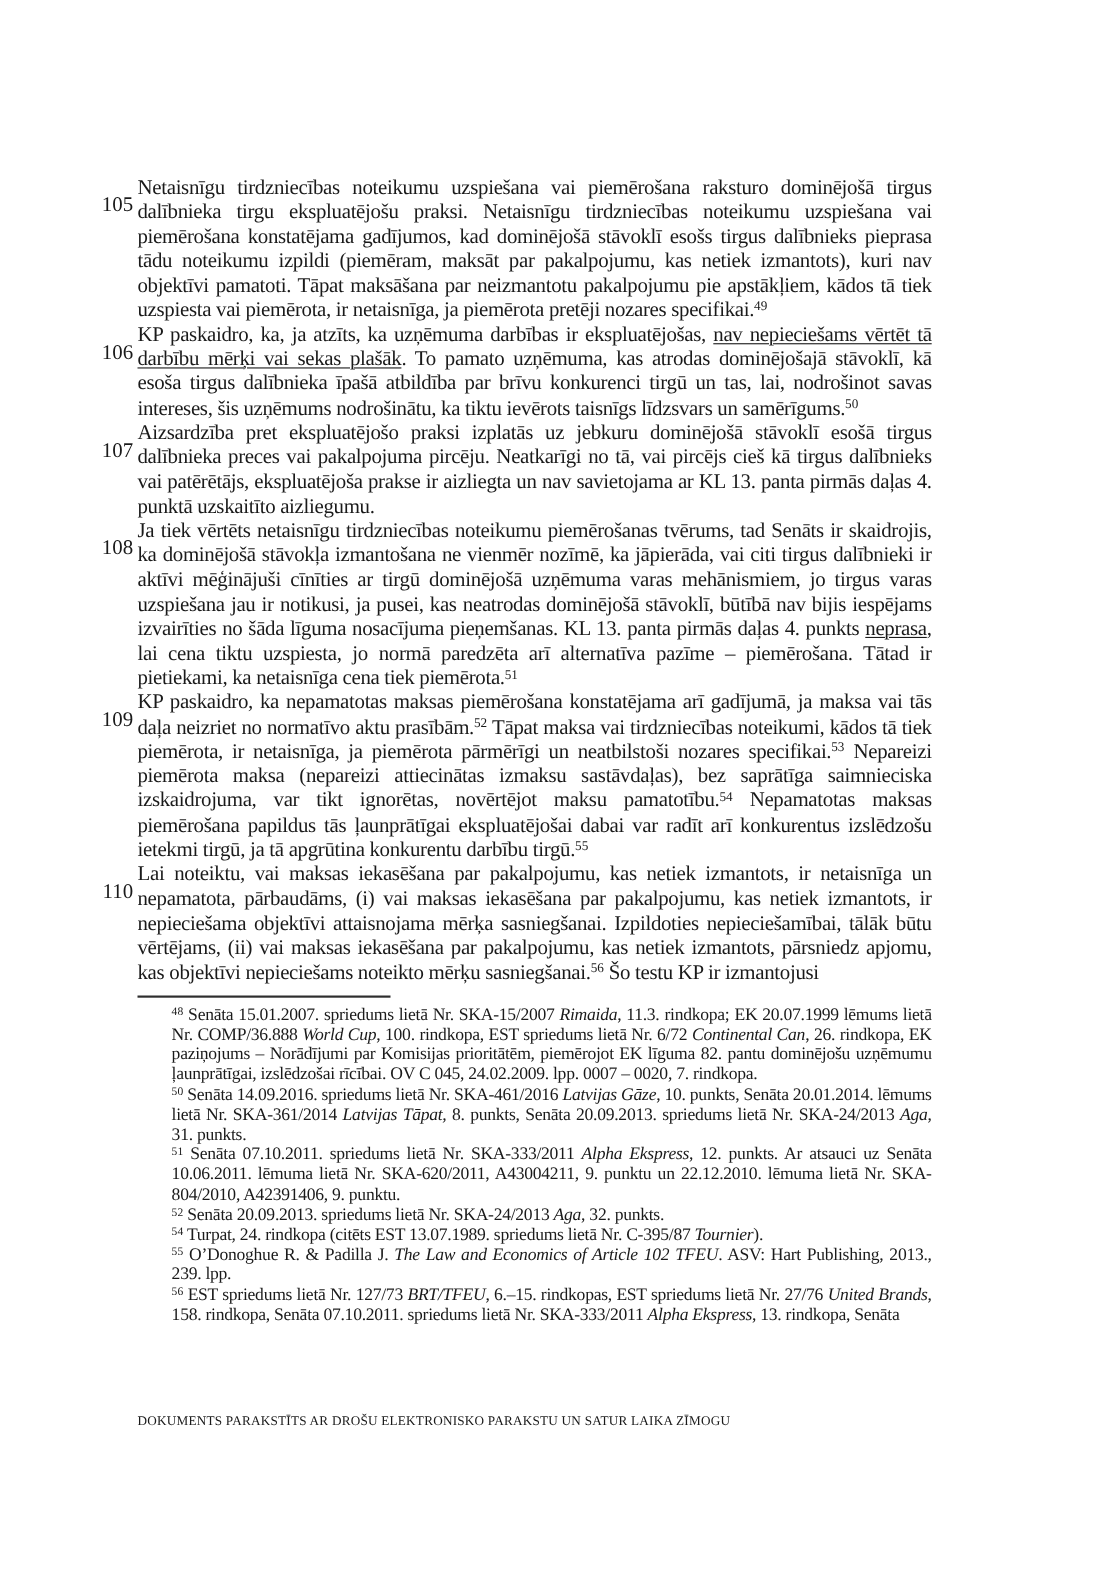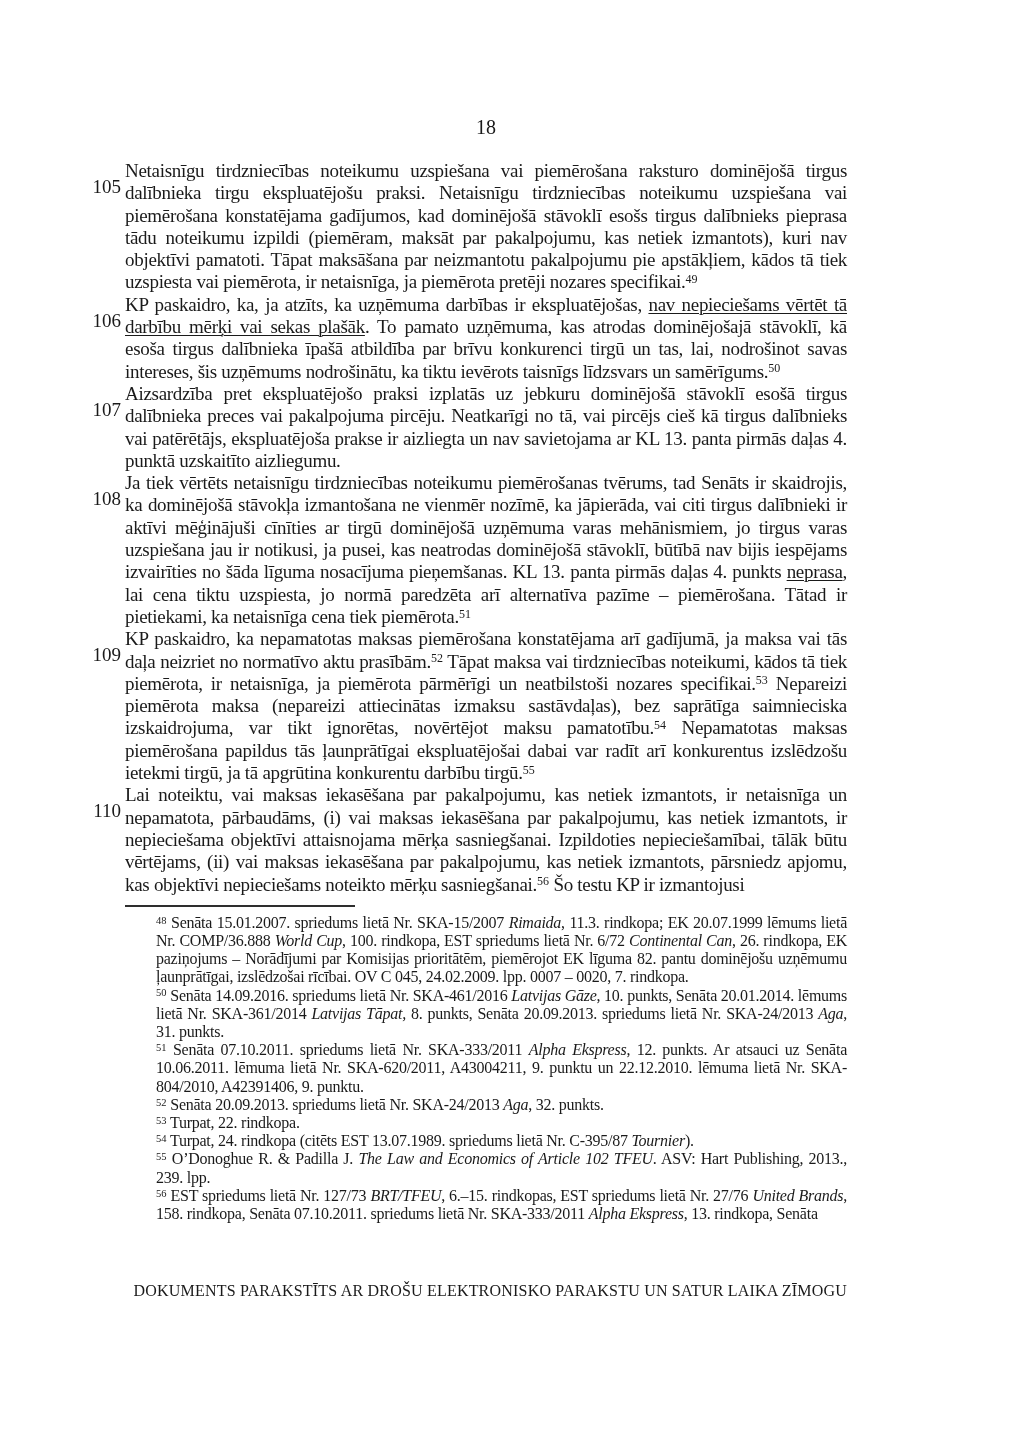--- a/index.html
+++ b/index.html
@@ -67,33 +67,32 @@
     font-size:10.5px;
     line-height:0;
     vertical-align:baseline;
     position:relative;
     top:-0.4em;
     letter-spacing:0;
   }
   .signature-footer{
     position:absolute;
     top:1281px;left:125px;width:722px;
-    text-align:right;
-    font-size:16px;
+    text-align:left;
+    font-size:12px;
     line-height:20px;
     letter-spacing:0.2px;
     white-space:nowrap;
   }
 </style>
 </head>
 <body>
 
 <div class="page">
 
-  <div class="page-number">18</div>
 
   <div class="content">
 
     <div class="body-text">
       <div class="para">
         <span class="para-num">105</span><span class="para-text"><span>Netaisnīgu tirdzniecības noteikumu uzspiešana vai piemērošana raksturo dominējošā tirgus dalībnieka tirgu ekspluatējošu praksi. Netaisnīgu tirdzniecības noteikumu uzspiešana vai piemērošana konstatējama gadījumos, kad dominējošā stāvoklī esošs tirgus dalībnieks pieprasa tādu noteikumu izpildi (piemēram, maksāt par pakalpojumu, kas netiek izmantots), kuri nav objektīvi pamatoti. Tāpat maksāšana par neizmantotu pakalpojumu pie apstākļiem, kādos tā tiek uzspiesta vai piemērota, ir netaisnīga, ja piemērota pretēji nozares specifikai.</span><sup>49</sup></span>
       </div>
       <div class="para">
         <span class="para-num">106</span><span class="para-text"><span>KP paskaidro, ka, ja atzīts, ka uzņēmuma darbības ir ekspluatējošas, </span><span class="u">nav nepieciešams vērtēt tā darbību mērķi vai sekas plašāk</span><span>. To pamato uzņēmuma, kas atrodas dominējošajā stāvoklī, kā esoša tirgus dalībnieka īpašā atbildība par brīvu konkurenci tirgū un tas, lai, nodrošinot savas intereses, šis uzņēmums nodrošinātu, ka tiktu ievērots taisnīgs līdzsvars un samērīgums.</span><sup>50</sup></span>
       </div>
@@ -111,21 +110,20 @@
       </div>
     </div>
 
     <hr class="fn-sep">
 
     <div class="footnotes">
       <div class="footnote"><sup>48</sup><span> Senāta 15.01.2007. spriedums lietā Nr. SKA-15/2007 </span><span class="i">Rimaida</span><span>, 11.3. rindkopa; EK 20.07.1999 lēmums lietā Nr. COMP/36.888 </span><span class="i">World Cup</span><span>, 100. rindkopa, EST spriedums lietā Nr. 6/72 </span><span class="i">Continental Can</span><span>, 26. rindkopa, EK paziņojums – Norādījumi par Komisijas prioritātēm, piemērojot EK līguma 82. pantu dominējošu uzņēmumu ļaunprātīgai, izslēdzošai rīcībai. OV C 045, 24.02.2009. lpp. 0007 – 0020, 7. rindkopa.</span></div>
       <div class="footnote"><sup>50</sup><span> Senāta 14.09.2016. spriedums lietā Nr. SKA-461/2016 </span><span class="i">Latvijas Gāze</span><span>, 10. punkts, Senāta 20.01.2014. lēmums lietā Nr. SKA-361/2014 </span><span class="i">Latvijas Tāpat,</span><span> 8. punkts, Senāta 20.09.2013. spriedums lietā Nr. SKA-24/2013 </span><span class="i">Aga</span><span>, 31. punkts.</span></div>
       <div class="footnote"><sup>51</sup><span> Senāta 07.10.2011. spriedums lietā Nr. SKA-333/2011 </span><span class="i">Alpha Ekspress</span><span>, 12. punkts. Ar atsauci uz Senāta 10.06.2011. lēmuma lietā Nr. SKA-620/2011, A43004211, 9. punktu un 22.12.2010. lēmuma lietā Nr. SKA-804/2010, A42391406, 9. punktu.</span></div>
       <div class="footnote"><sup>52</sup><span> Senāta 20.09.2013. spriedums lietā Nr. SKA-24/2013 </span><span class="i">Aga</span><span>, 32. punkts.</span></div>
-      <div class="footnote"><sup>53</sup><span> Turpat, 22. rindkopa.</span></div>
       <div class="footnote"><sup>54</sup><span> Turpat, 24. rindkopa (citēts EST 13.07.1989. spriedums lietā Nr. C-395/87 </span><span class="i">Tournier</span><span>).</span></div>
       <div class="footnote"><sup>55</sup><span> O’Donoghue R. &amp; Padilla J. </span><span class="i">The Law and Economics of Article 102 TFEU</span><span>. ASV: Hart Publishing, 2013., 239. lpp.</span></div>
       <div class="footnote"><sup>56</sup><span> EST spriedums lietā Nr. 127/73 </span><span class="i">BRT/TFEU</span><span>, 6.–15. rindkopas, EST spriedums lietā Nr. 27/76 </span><span class="i">United Brands</span><span>, 158. rindkopa, Senāta 07.10.2011. spriedums lietā Nr. SKA-333/2011 </span><span class="i">Alpha Ekspress</span><span>, 13. rindkopa, Senāta</span></div>
     </div>
 
   </div>
 
   <div class="signature-footer">DOKUMENTS PARAKSTĪTS AR DROŠU ELEKTRONISKO PARAKSTU UN SATUR LAIKA ZĪMOGU</div>
 
 </div>

